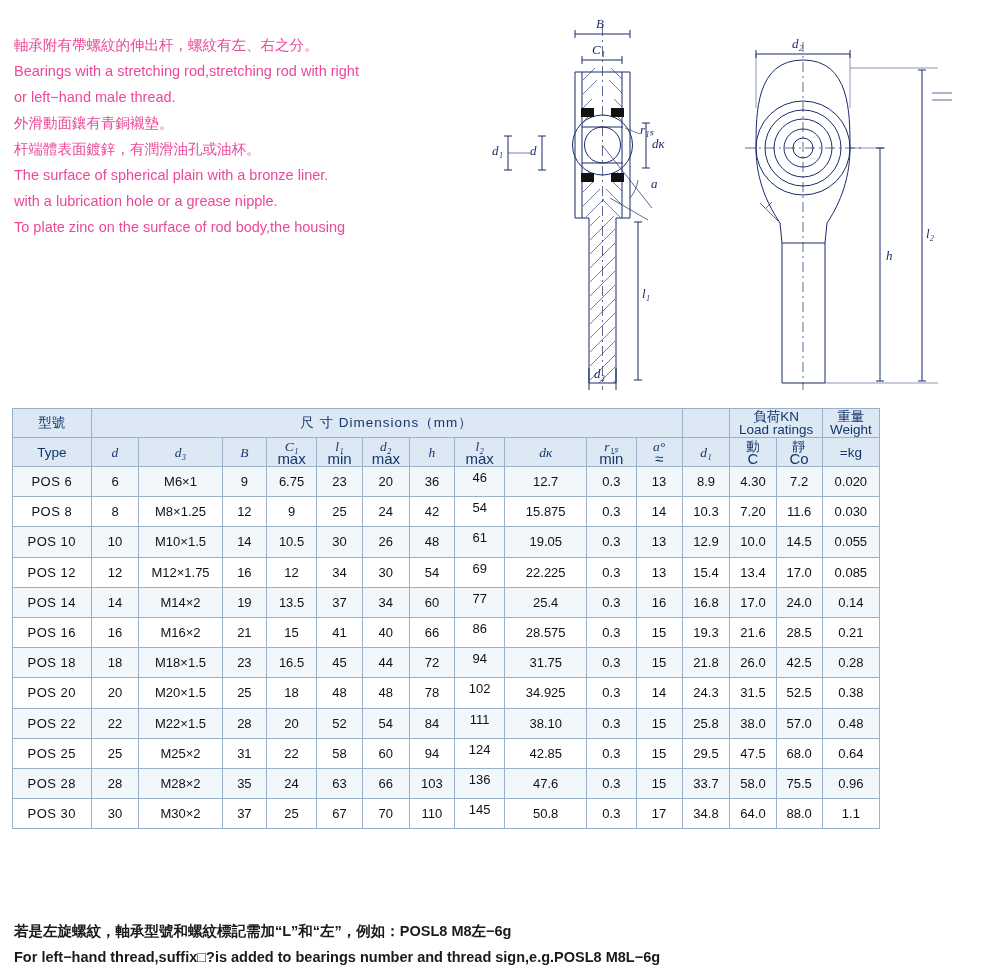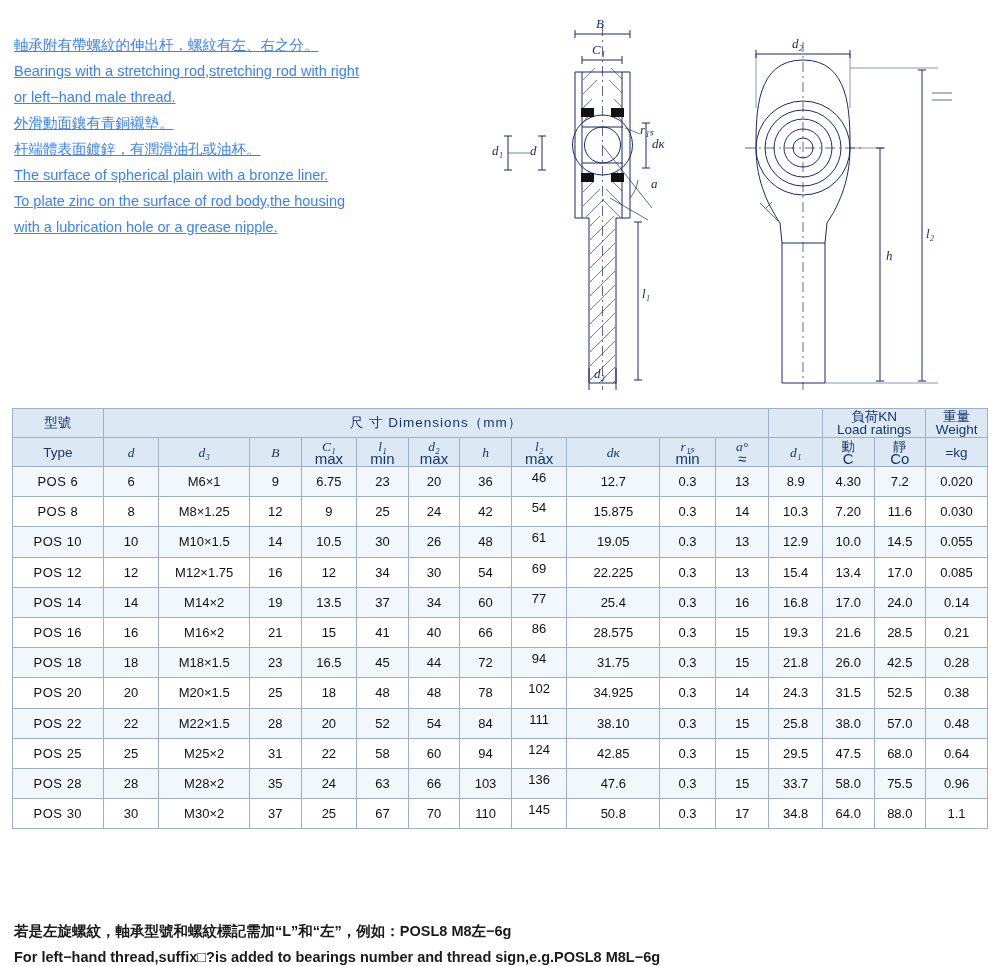--- a/index.html
+++ b/index.html
@@ -22,22 +22,21 @@
   }
 
   
   .desc {
     position: absolute;
     left: 14px;
     top: 32px;
     width: 450px;
     font-size: 14.5px;
     line-height: 26px;
-    color: #3b82f6;
-    text-decoration: underline;
+    color: #ec4899;
   }
   .desc div { white-space: nowrap; }
 
   
   .drawings {
     position: absolute;
     left: 470px;
     top: 8px;
     width: 525px;
     height: 385px;
@@ -53,21 +52,21 @@
 
   
   .tbl-wrap {
     position: absolute;
     left: 12px;
     top: 408px;
     width: 976px;
   }
   table.spec {
     border-collapse: collapse;
-    width: 976px;
+    width: 868px;
     font-size: 13px;
     color: #111;
   }
   table.spec th, table.spec td {
     border: 1px solid #9bb0c9;
     text-align: center;
     vertical-align: middle;
     padding: 0;
   }
   table.spec thead th {
@@ -128,22 +127,22 @@
 
 <div class="page">
 
   <div class="desc">
     <div>軸承附有帶螺紋的伸出杆，螺紋有左、右之分。</div>
     <div>Bearings with a stretching rod,stretching rod with right</div>
     <div>or left−hand male thread.</div>
     <div>外滑動面鑲有青銅襯墊。</div>
     <div>杆端體表面鍍鋅，有潤滑油孔或油杯。</div>
     <div>The surface of spherical plain with a bronze liner.</div>
+    <div>with a lubrication hole or a grease nipple.</div>
     <div>To plate zinc on the surface of rod body,the housing</div>
-    <div>with a lubrication hole or a grease nipple.</div>
   </div>
 
   <div class="drawings">
 
     <svg width="525" height="385" viewBox="0 0 525 385">
       <g stroke="#1a2a6c" fill="none" stroke-width="1">
 
         <line x1="105" y1="26" x2="160" y2="26"></line>
         <line x1="105" y1="22" x2="105" y2="30"></line>
         <line x1="160" y1="22" x2="160" y2="30"></line>

